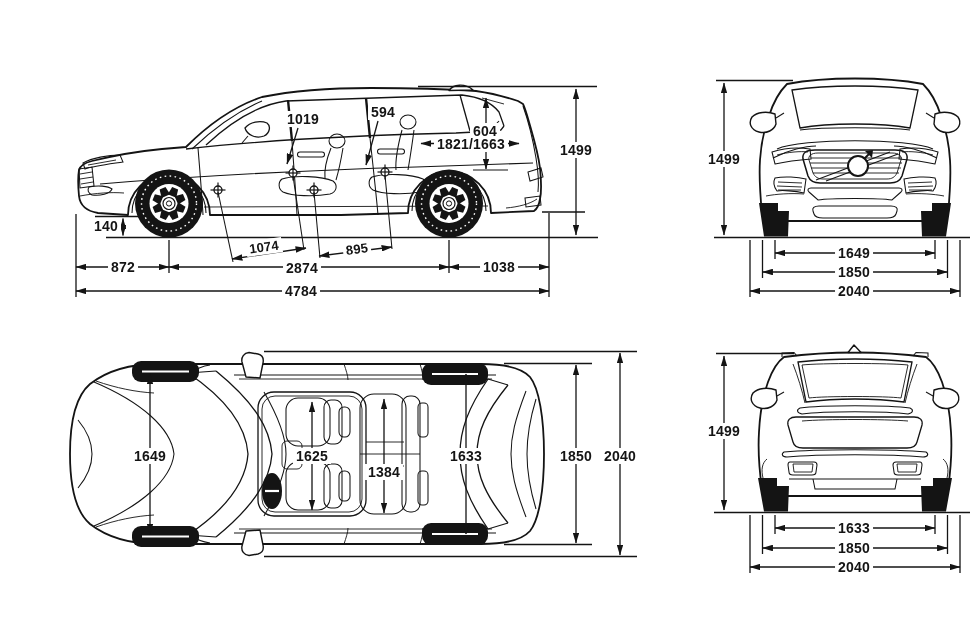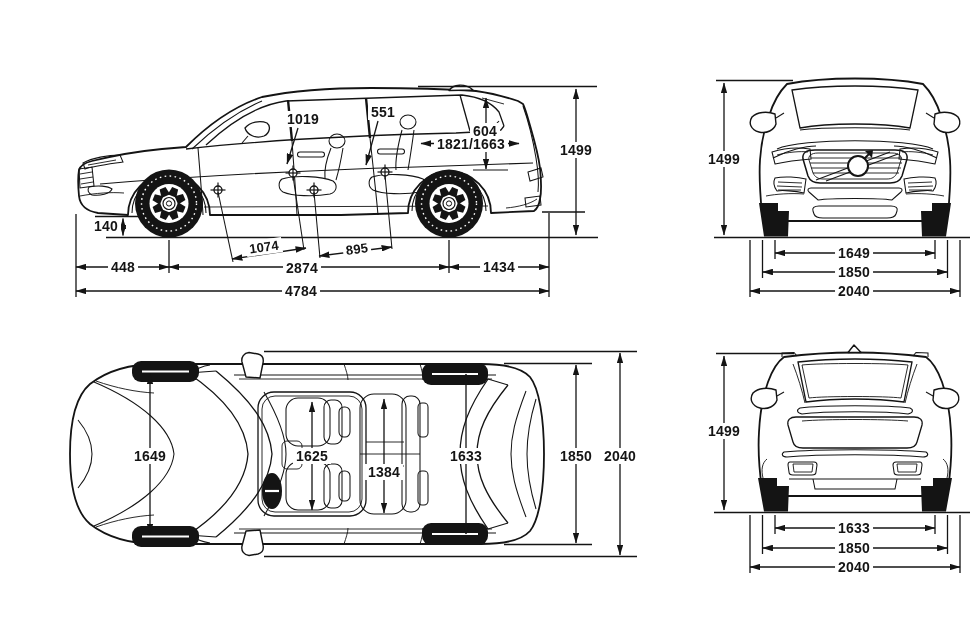--- a/index.html
+++ b/index.html
@@ -353,30 +353,30 @@
       <line class="dim" x1="739" y1="515" x2="739" y2="534"></line>
       <line class="dim" x1="899" y1="515" x2="899" y2="534"></line>
       <line class="dim" x1="739" y1="528" x2="899" y2="528" marker-start="url(#arr)" marker-end="url(#arr)"></line>
       <line class="dim" x1="726.5" y1="548" x2="911.5" y2="548" marker-start="url(#arr)" marker-end="url(#arr)"></line>
       <line class="dim" x1="714" y1="567" x2="924" y2="567" marker-start="url(#arr)" marker-end="url(#arr)"></line>
     </g>
   </g>
 </svg>
 
 <div class="lbl" style="left:267px;top:119px">1019</div>
-<div class="lbl" style="left:347px;top:112px">551</div>
+<div class="lbl" style="left:347px;top:112px">594</div>
 <div class="lbl" style="left:449px;top:131px">604</div>
 <div class="lbl" style="left:435px;top:144px">1821/1663</div>
 <div class="lbl" style="left:540px;top:150px">1499</div>
 <div class="lbl" style="left:70px;top:226px">140</div>
 <div class="lbl rot sm" style="left:228px;top:247px">1074</div>
 <div class="lbl rot sm" style="left:321px;top:249px">895</div>
-<div class="lbl" style="left:87px;top:267px">448</div>
+<div class="lbl" style="left:87px;top:267px">872</div>
 <div class="lbl" style="left:266px;top:268px">2874</div>
-<div class="lbl" style="left:463px;top:267px">1434</div>
+<div class="lbl" style="left:463px;top:267px">1038</div>
 <div class="lbl" style="left:265px;top:291px">4784</div>
 
 <div class="lbl" style="left:688px;top:159px">1499</div>
 <div class="lbl" style="left:818px;top:253px">1649</div>
 <div class="lbl" style="left:818px;top:272px">1850</div>
 <div class="lbl" style="left:818px;top:291px">2040</div>
 
 <div class="lbl" style="left:114px;top:456px">1649</div>
 <div class="lbl" style="left:276px;top:456px">1625</div>
 <div class="lbl" style="left:348px;top:472px">1384</div>

